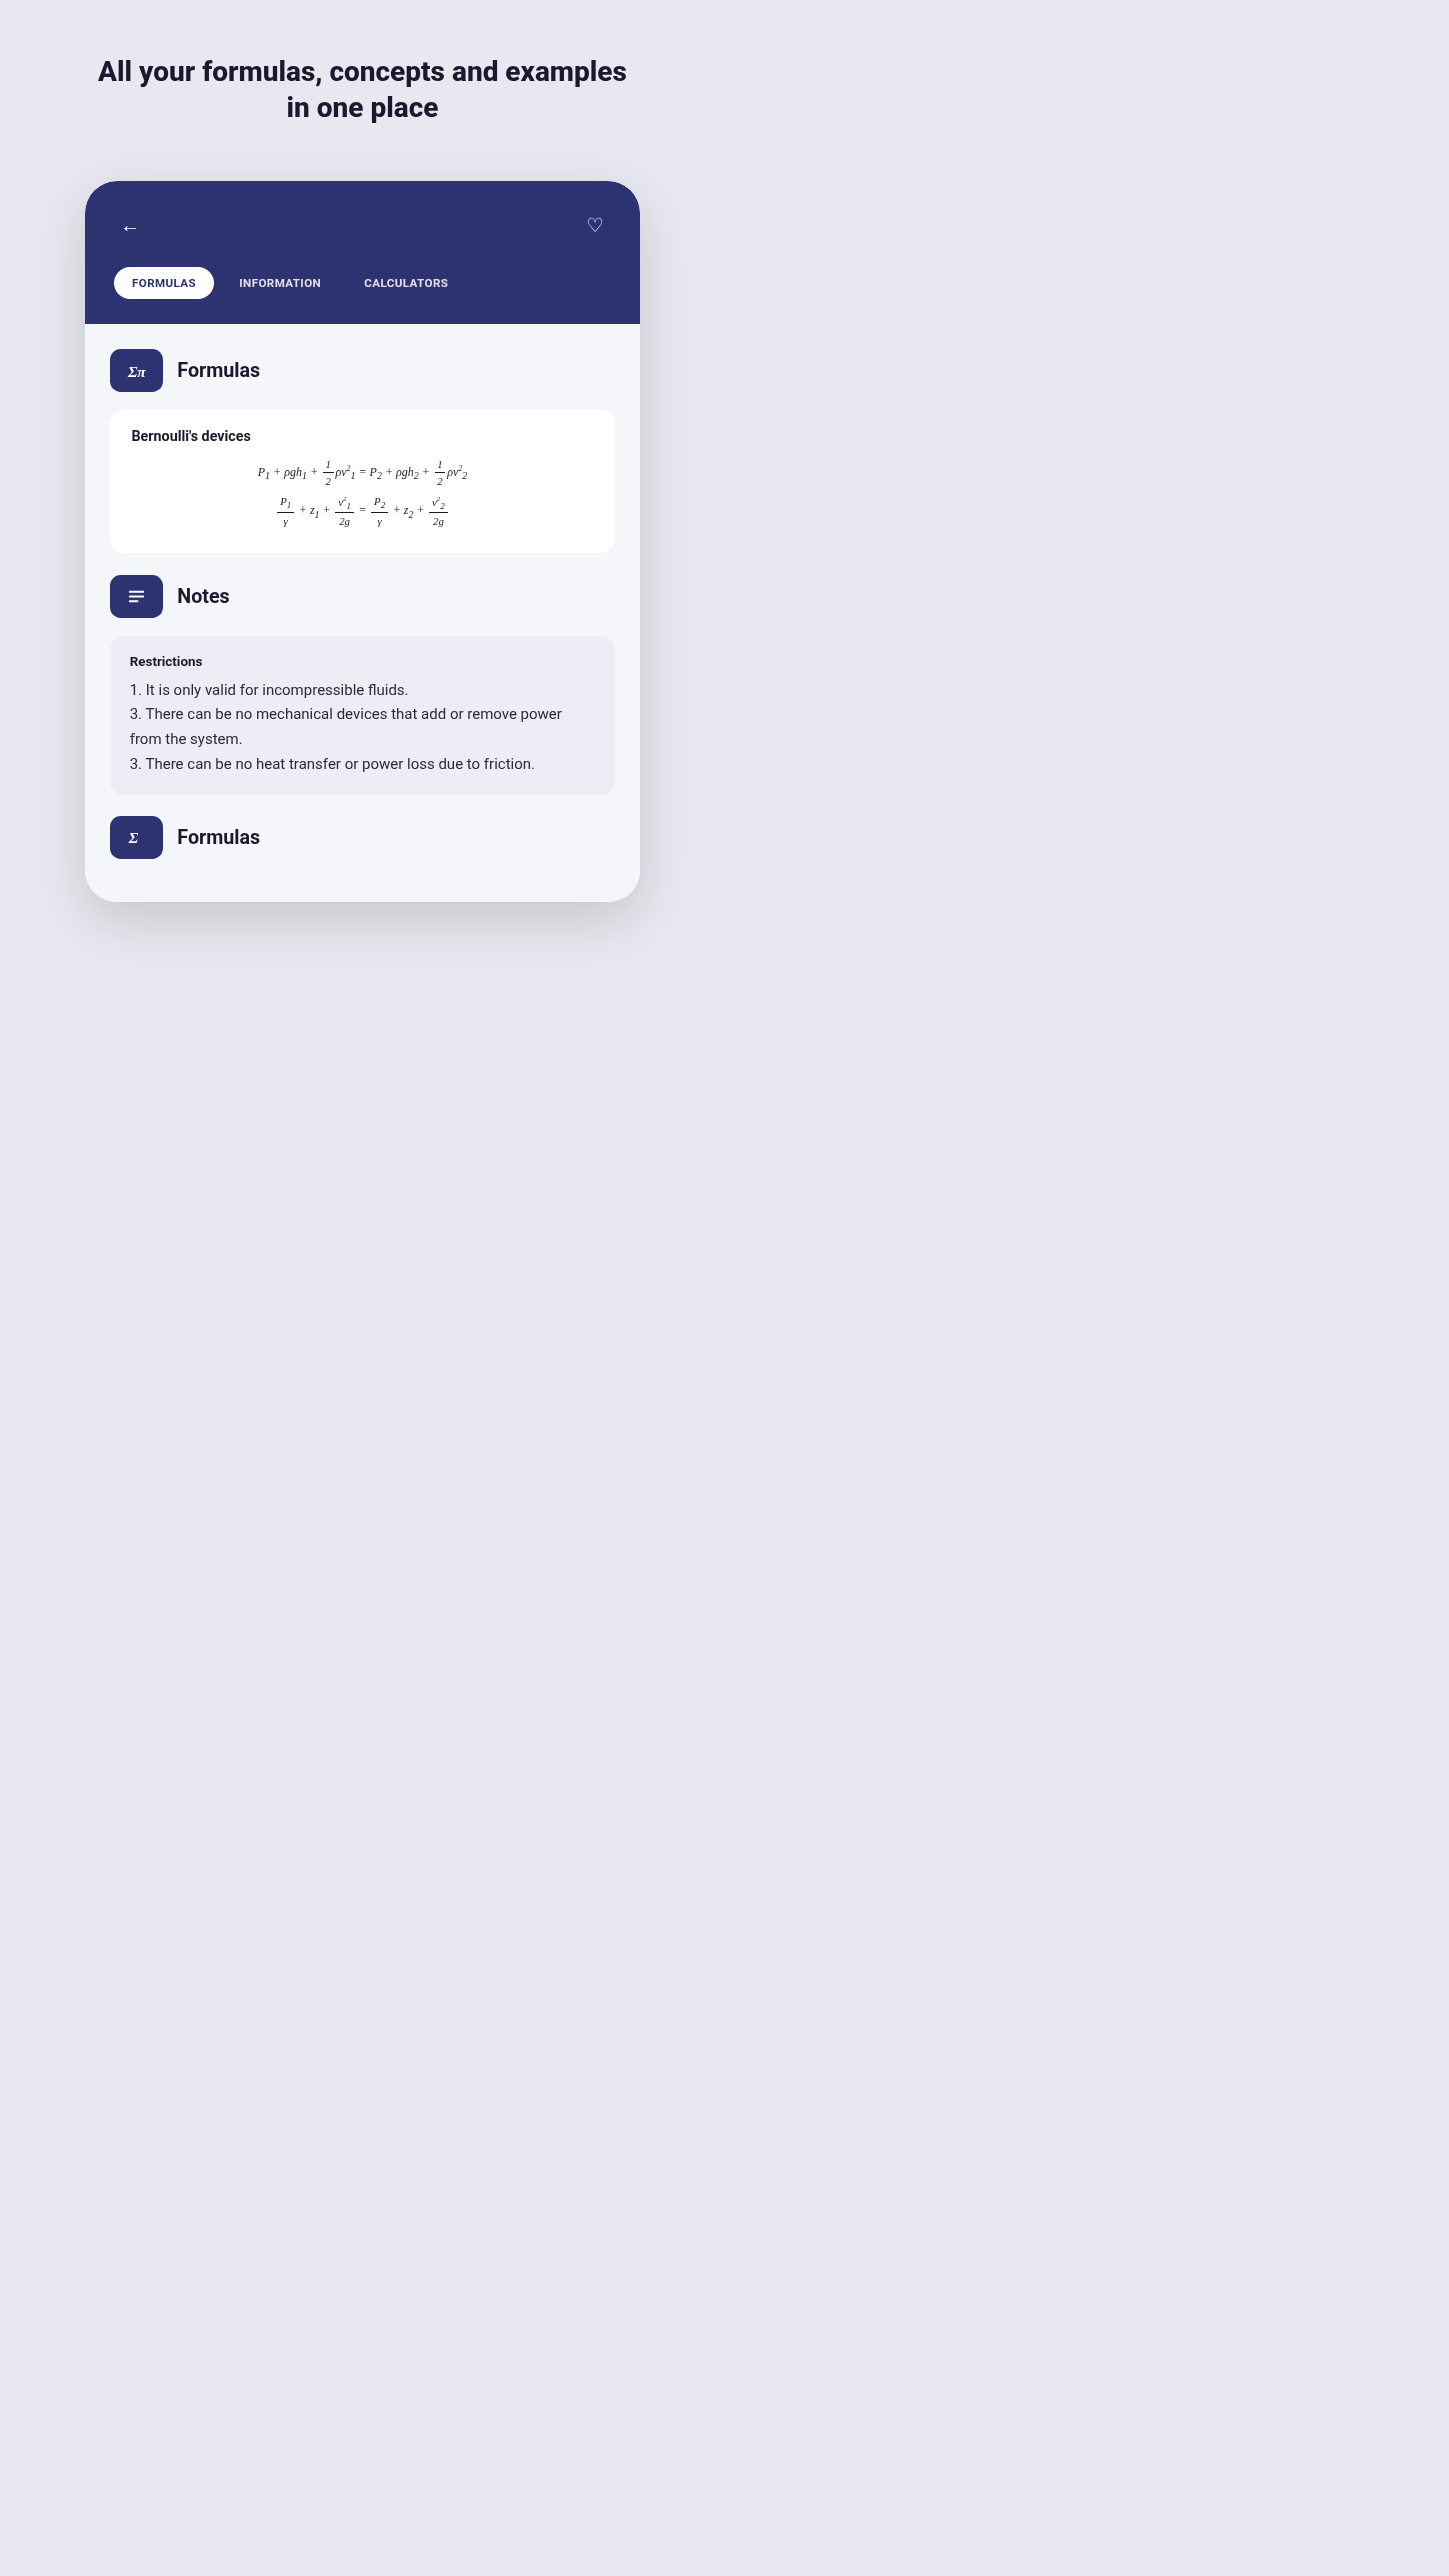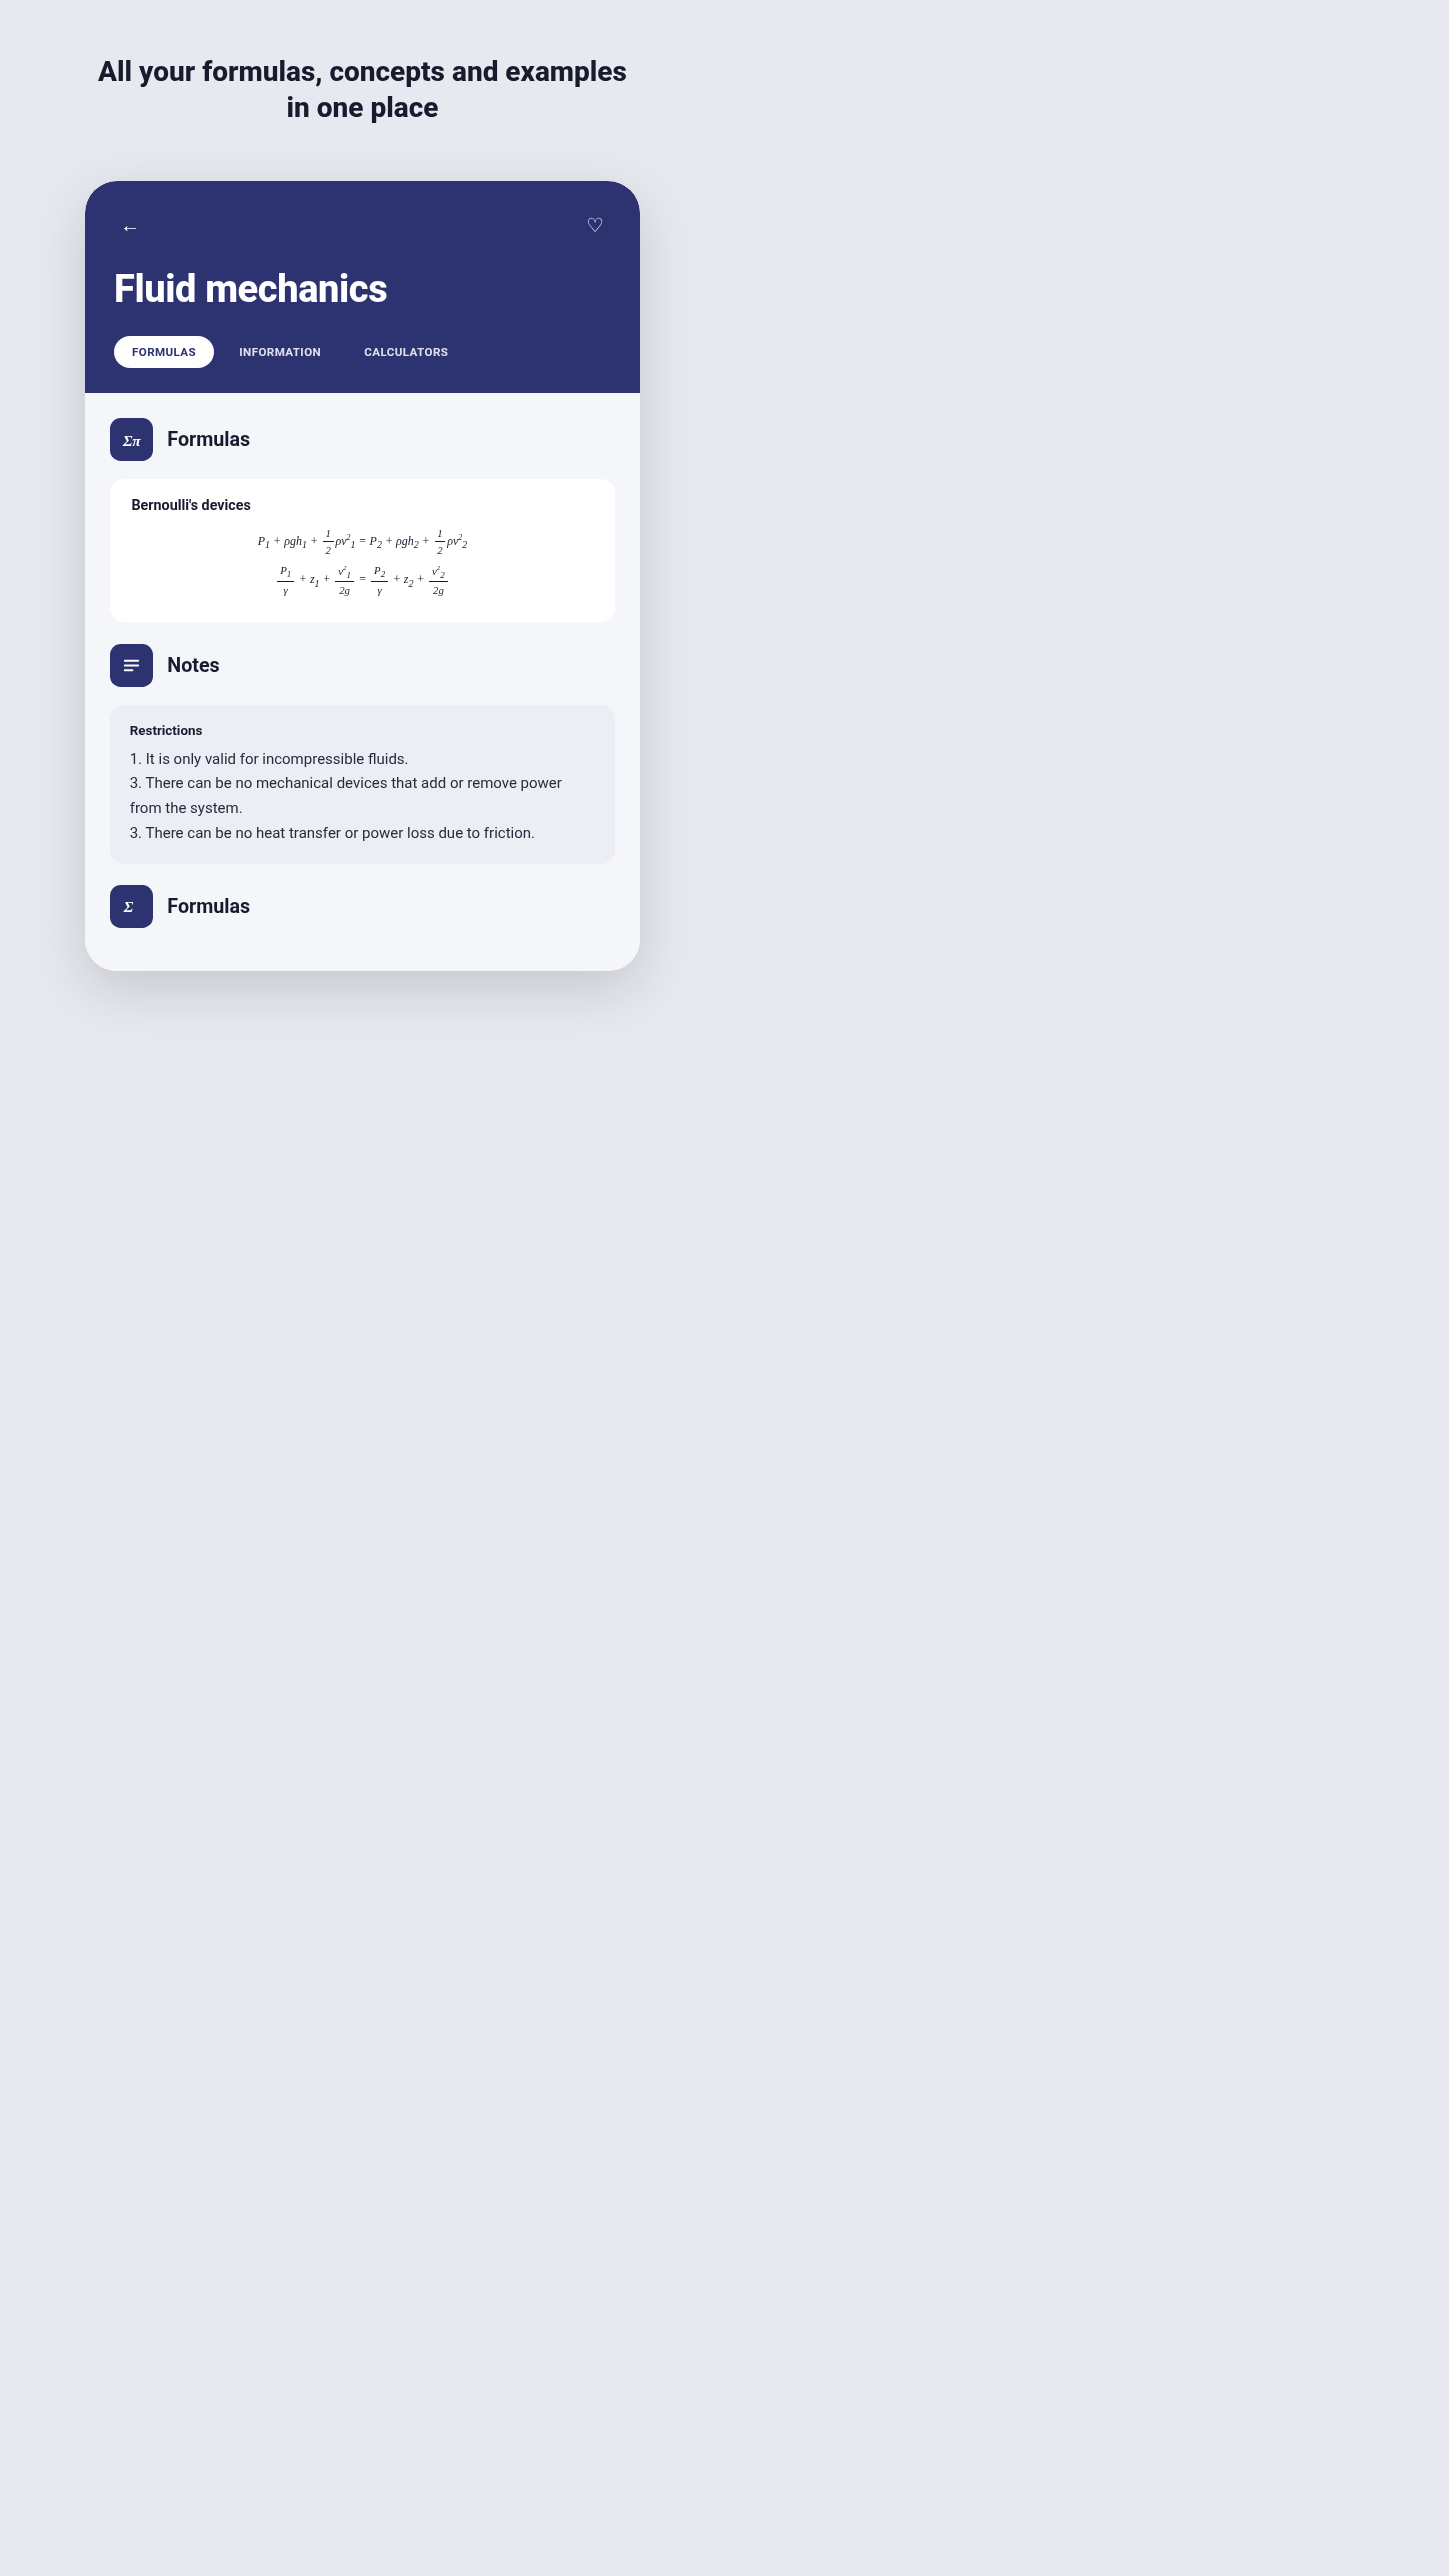--- a/index.html
+++ b/index.html
@@ -117,21 +117,21 @@
 
     
     .section-header {
       display: flex;
       align-items: center;
       gap: 14.3px;
       margin-bottom: 18px;
     }
 
     .section-icon {
-      width: 43px;
+      width: 53px;
       height: 43px;
       background-color: #2d3270;
       border-radius: 10.7px;
       display: flex;
       align-items: center;
       justify-content: center;
       flex-shrink: 0;
     }
 
     .section-icon svg {
@@ -243,21 +243,20 @@
 
   <div class="phone-header">
     <div class="phone-header-top">
       <div class="back-btn">
         <span class="back-icon">←</span>
       </div>
       <div class="heart-btn">
         <span class="heart-icon">♡</span>
       </div>
     </div>
-    <div class="page-title">Fluid mechanics</div>
     <div class="tab-bar">
       <div class="tab-item active">
         <span>FORMULAS</span>
       </div>
       <div class="tab-item inactive">
         <span>INFORMATION</span>
       </div>
       <div class="tab-item inactive">
         <span>CALCULATORS</span>
       </div>

